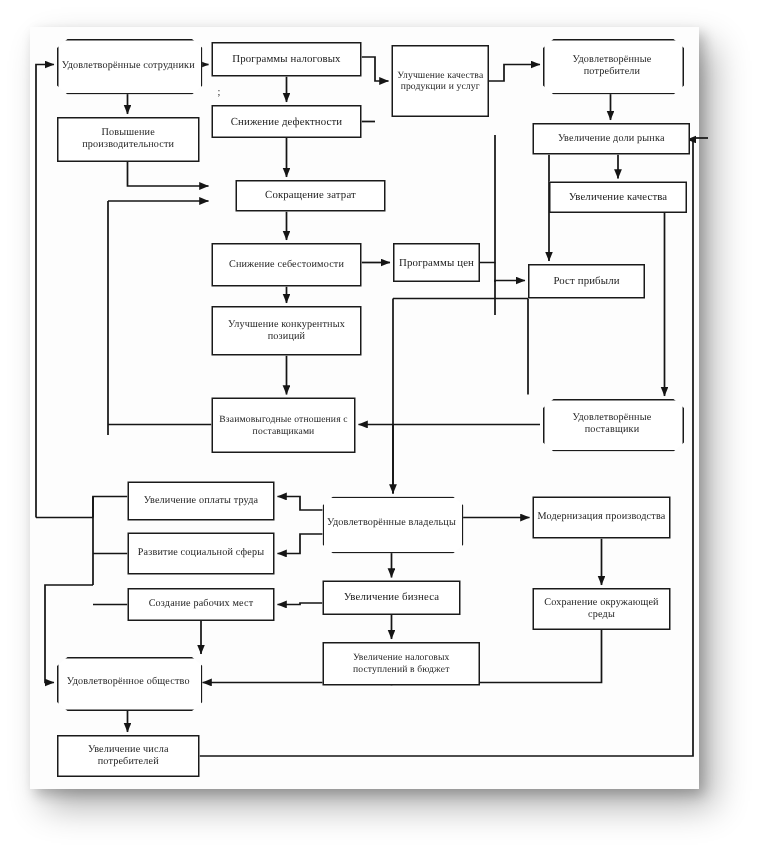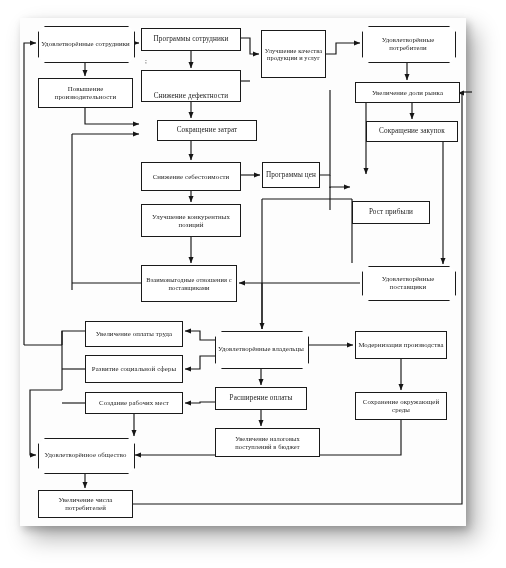--- a/index.html
+++ b/index.html
@@ -146,51 +146,51 @@
       <path d="M62,390 L30,390 L30,455 L36,455" marker-end="url(#ah)"></path>
     </g>
   </svg>
 
   <div id="nodes">
       <div class="node octa" style="left: 38px; top: 26px; width: 95px; height: 35px;">
         <div class="oshape"></div>
         <span class="olabel f65">Удовлетворённые сотрудники</span>
       </div>
       <div class="node rect" style="left: 141px; top: 28px; width: 100px; height: 23px;">
-        <span class="f7">Программы сотрудники</span>
+        <span class="f7">Программы налоговых</span>
       </div>
       <div class="node rect" style="left: 261px; top: 30px; width: 65px; height: 48px;">
         <span class="f6">Улучшение качества продукции и услуг</span>
       </div>
       <div class="node octa" style="left: 362px; top: 26px; width: 92px; height: 35px;">
         <div class="oshape"></div>
         <span class="olabel f65">Удовлетворённые потребители</span>
       </div>
       <div class="node rect" style="left: 38px; top: 78px; width: 95px; height: 30px;">
         <span class="f65">Повышение производительности</span>
       </div>
-      <div class="node rect" style="left: 141px; top: 70px; width: 100px; height: 32px; align-items: flex-end;">
+      <div class="node rect" style="left: 141px; top: 70px; width: 100px; height: 22px;">
         <span class="f7">Снижение дефектности</span>
       </div>
       <div class="node rect" style="left: 355px; top: 82px; width: 105px; height: 21px;">
         <span class="f65">Увеличение доли рынка</span>
       </div>
       <div class="node rect" style="left: 157px; top: 120px; width: 100px; height: 21px;">
         <span class="f7">Сокращение затрат</span>
       </div>
       <div class="node rect" style="left: 366px; top: 121px; width: 92px; height: 21px;">
-        <span class="f7">Сокращение закупок</span>
+        <span class="f7">Увеличение качества</span>
       </div>
       <div class="node rect" style="left: 141px; top: 162px; width: 100px; height: 29px;">
         <span class="f65">Снижение себестоимости</span>
       </div>
       <div class="node rect" style="left: 262px; top: 162px; width: 58px; height: 26px;">
         <span class="f7">Программы цен</span>
       </div>
-      <div class="node rect" style="left: 352px; top: 176px; width: 78px; height: 23px; margin-top: 25px;">
+      <div class="node rect" style="left: 352px; top: 176px; width: 78px; height: 23px;">
         <span class="f7">Рост прибыли</span>
       </div>
       <div class="node rect" style="left: 141px; top: 204px; width: 100px; height: 33px;">
         <span class="f65">Улучшение конкурентных позиций</span>
       </div>
       <div class="node rect" style="left: 141px; top: 265px; width: 96px; height: 37px;">
         <span class="f6">Взаимовыгодные отношения с поставщиками</span>
       </div>
       <div class="node octa" style="left: 362px; top: 266px; width: 92px; height: 33px;">
         <div class="oshape"></div>
@@ -206,21 +206,21 @@
       <div class="node rect" style="left: 355px; top: 331px; width: 92px; height: 28px;">
         <span class="f65">Модернизация производства</span>
       </div>
       <div class="node rect" style="left: 85px; top: 355px; width: 98px; height: 28px;">
         <span class="f65">Развитие социальной сферы</span>
       </div>
       <div class="node rect" style="left: 85px; top: 392px; width: 98px; height: 22px;">
         <span class="f65">Создание рабочих мест</span>
       </div>
       <div class="node rect" style="left: 215px; top: 387px; width: 92px; height: 23px;">
-        <span class="f7">Расширение оплаты</span>
+        <span class="f7">Увеличение бизнеса</span>
       </div>
       <div class="node rect" style="left: 355px; top: 392px; width: 92px; height: 28px;">
         <span class="f65">Сохранение окружающей среды</span>
       </div>
       <div class="node rect" style="left: 215px; top: 428px; width: 105px; height: 29px;">
         <span class="f6">Увеличение налоговых поступлений в бюджет</span>
       </div>
       <div class="node octa" style="left: 38px; top: 438px; width: 95px; height: 34px;">
         <div class="oshape"></div>
         <span class="olabel f65">Удовлетворённое общество</span>

